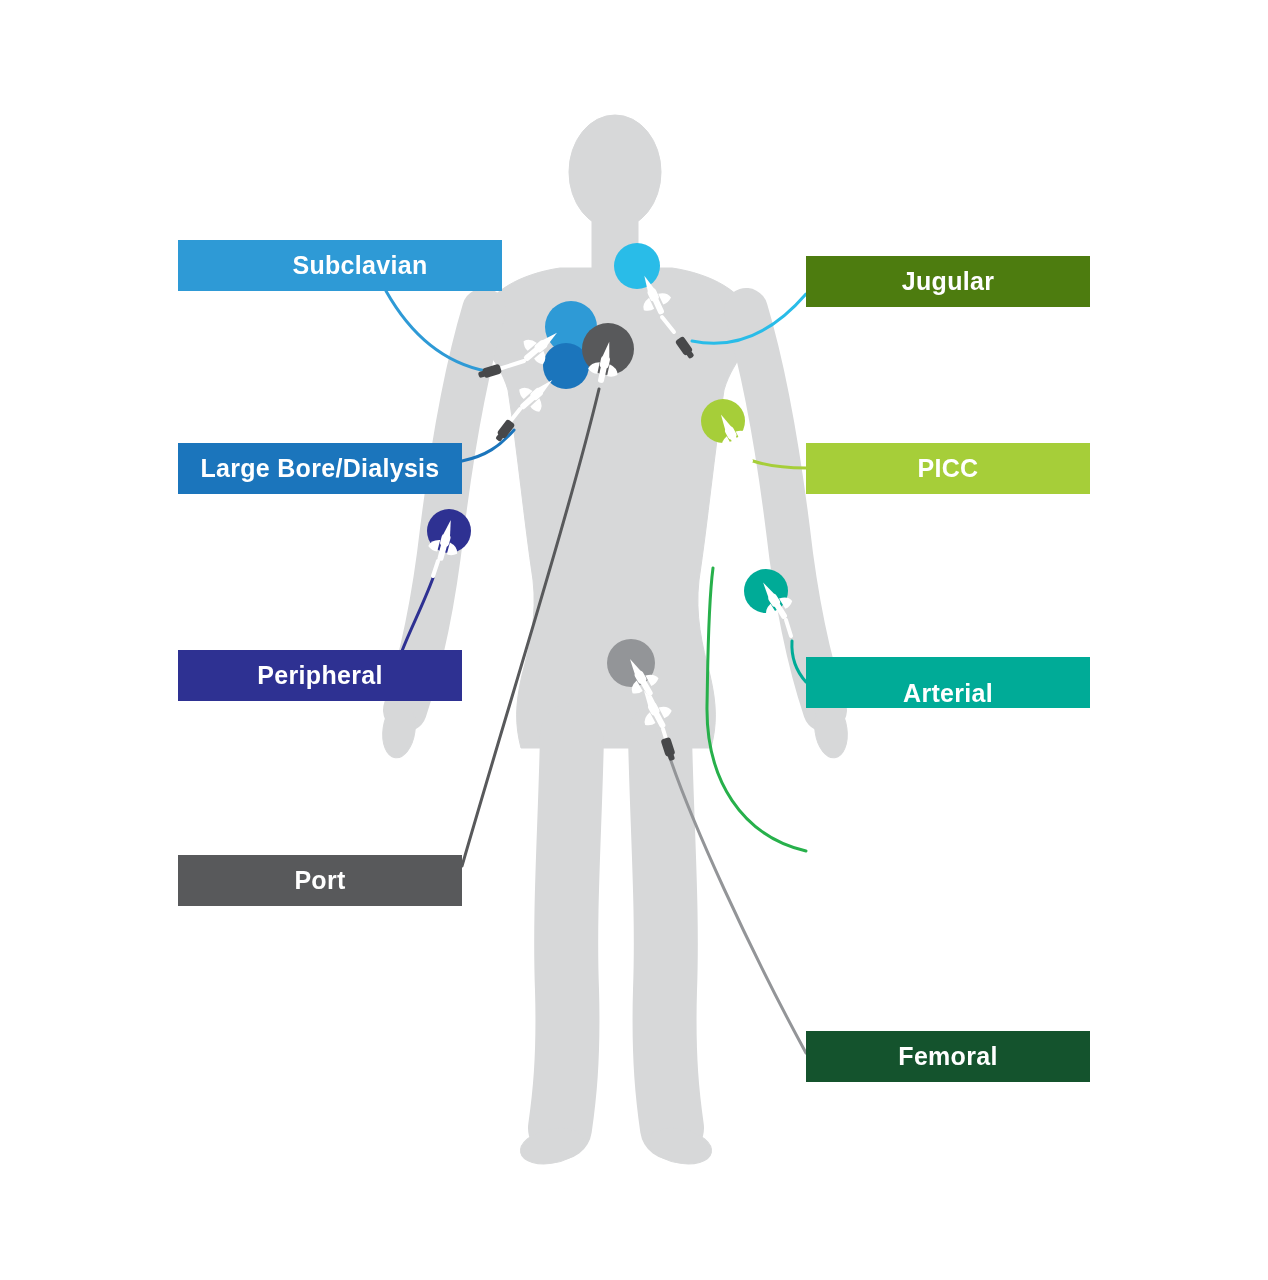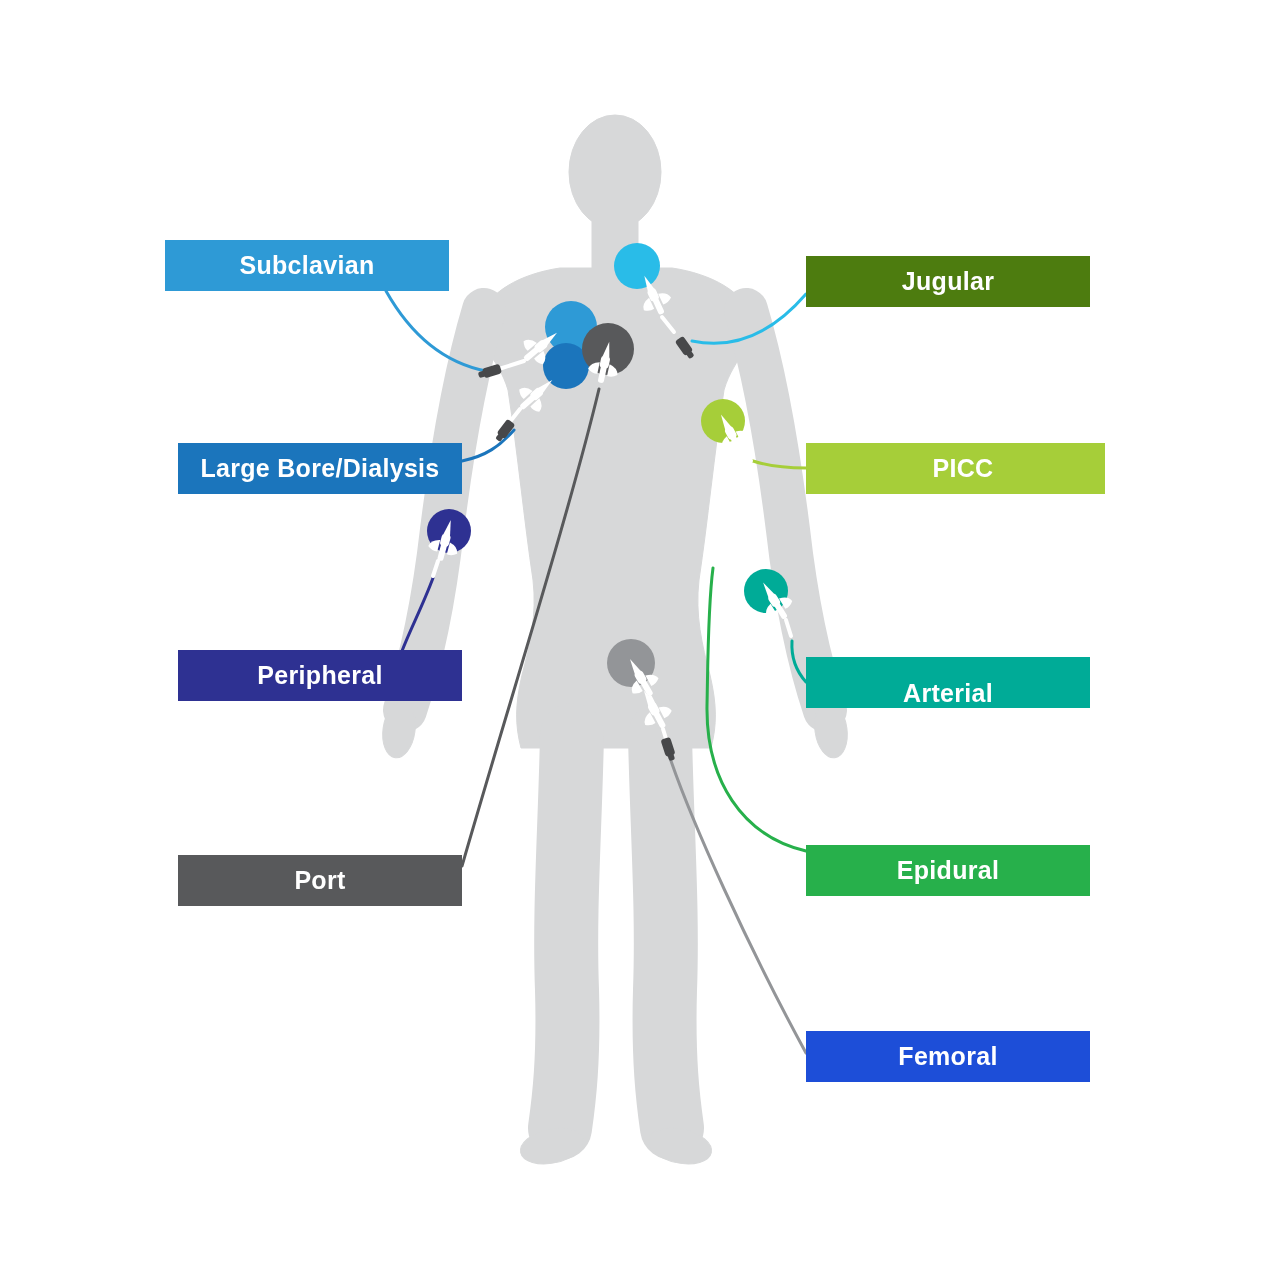--- a/index.html
+++ b/index.html
@@ -12,21 +12,21 @@
   }
   svg.diagram{position:absolute;left:0;top:0;}
   .label{
     position:absolute;
     width:284px;height:51px;
     display:flex;align-items:center;justify-content:center;
     color:#ffffff;
     font-size:25px;font-weight:bold;letter-spacing:.3px;
     user-select:none;
   }
-  #lbl-subclavian{left:165px;top:240px;}
+  #lbl-subclavian{left:178px;top:240px;padding-left:40px;}
   #lbl-large-bore{left:178px;top:443px;}
   #lbl-peripheral{left:178px;top:650px;}
   #lbl-port      {left:178px;top:855px;}
   #lbl-jugular   {left:806px;top:256px;}
   #lbl-picc      {left:806px;top:443px;}
   #lbl-arterial  {left:806px;top:657px;align-items:flex-end;}
   #lbl-epidural  {left:806px;top:845px;}
   #lbl-femoral   {left:806px;top:1031px;}
 </style>
 </head>
@@ -148,26 +148,23 @@
   </div>
   <div class="label" id="lbl-port" style="background-color: rgb(88, 89, 91);">
     <span>Port</span>
   </div>
   <div class="label" id="lbl-peripheral" style="background-color: rgb(46, 49, 146);">
     <span>Peripheral</span>
   </div>
   <div class="label" id="lbl-jugular" style="background-color: #4d7c0f;">
     <span>Jugular</span>
   </div>
-  <div class="label" id="lbl-picc" style="background-color: rgb(166, 206, 57); padding-left: 15px;">
+  <div class="label" id="lbl-picc" style="background-color: rgb(166, 206, 57);">
     <span>PICC</span>
   </div>
   <div class="label" id="lbl-arterial" style="background-color: rgb(0, 171, 151);">
     <span>Arterial</span>
   </div>
-  <div class="label" id="lbl-epidural" style="background-color: rgb(39, 176, 75);">
-    <span>Epidural</span>
-  </div>
-  <div class="label" id="lbl-femoral" style="background-color: #1d4ed8;">
+  <div class="label" id="lbl-femoral" style="background-color: #14532d;">
     <span>Femoral</span>
   </div>
 
 </div>
 
 </body></html>

